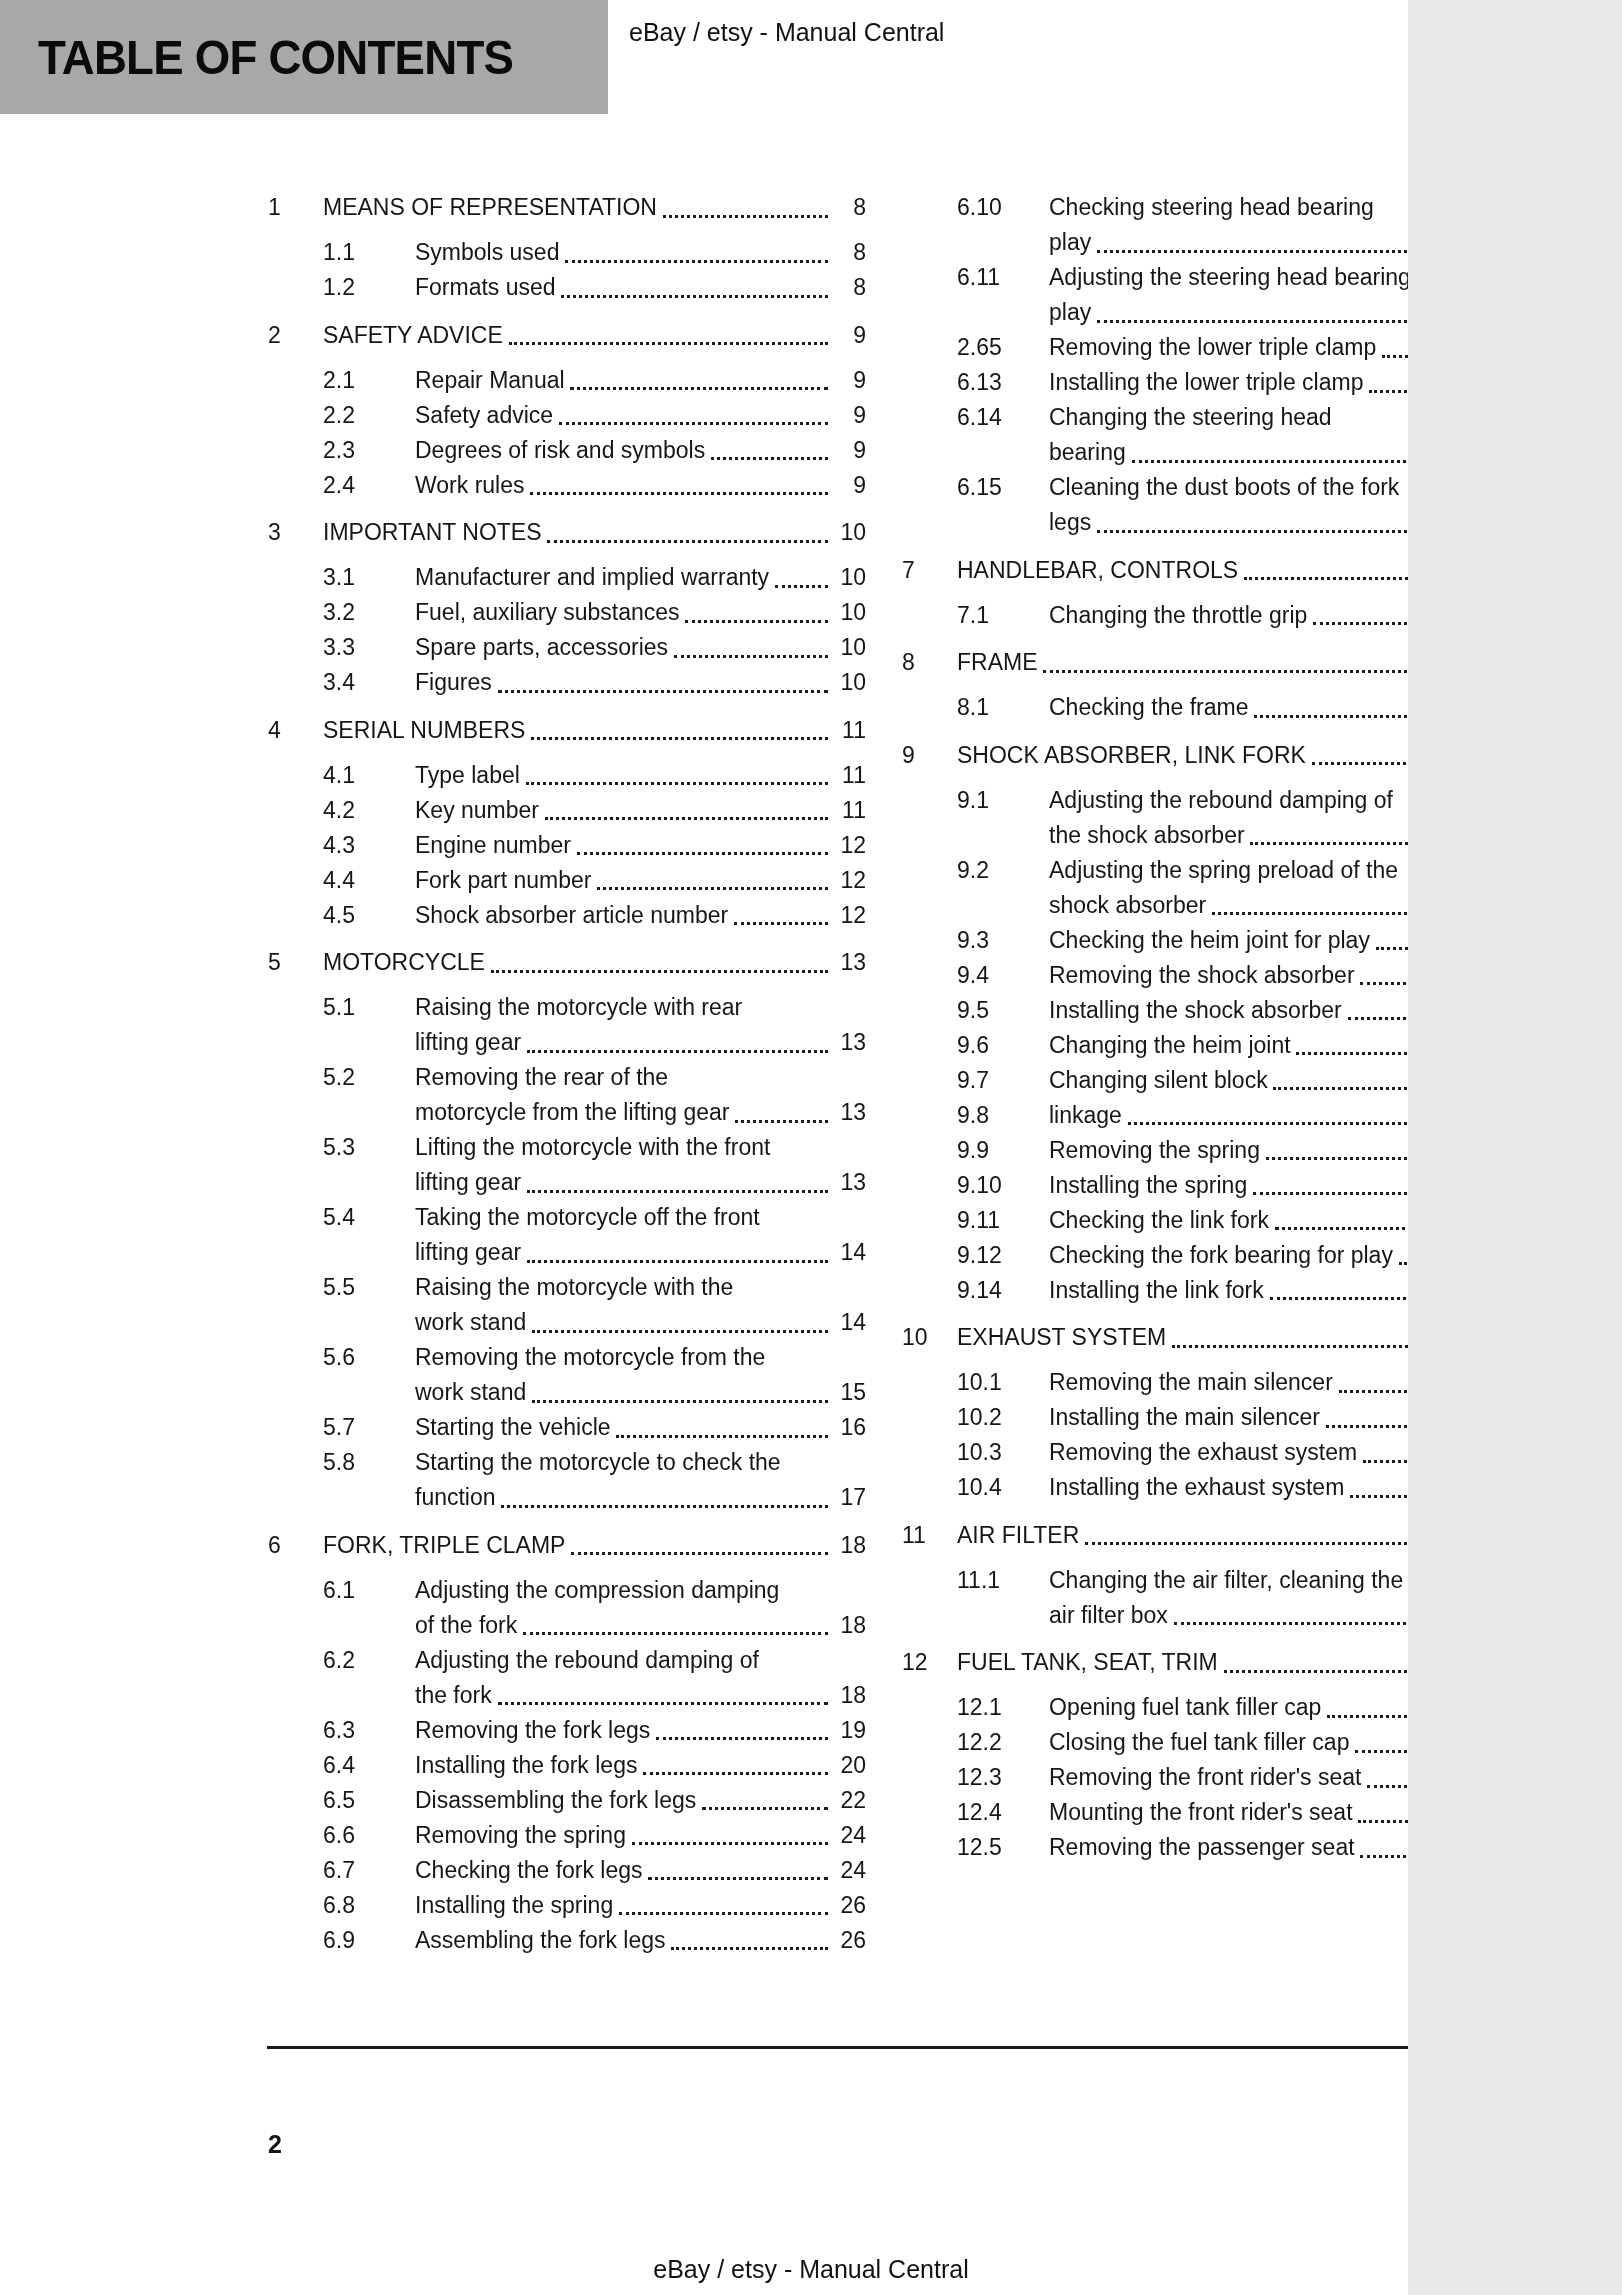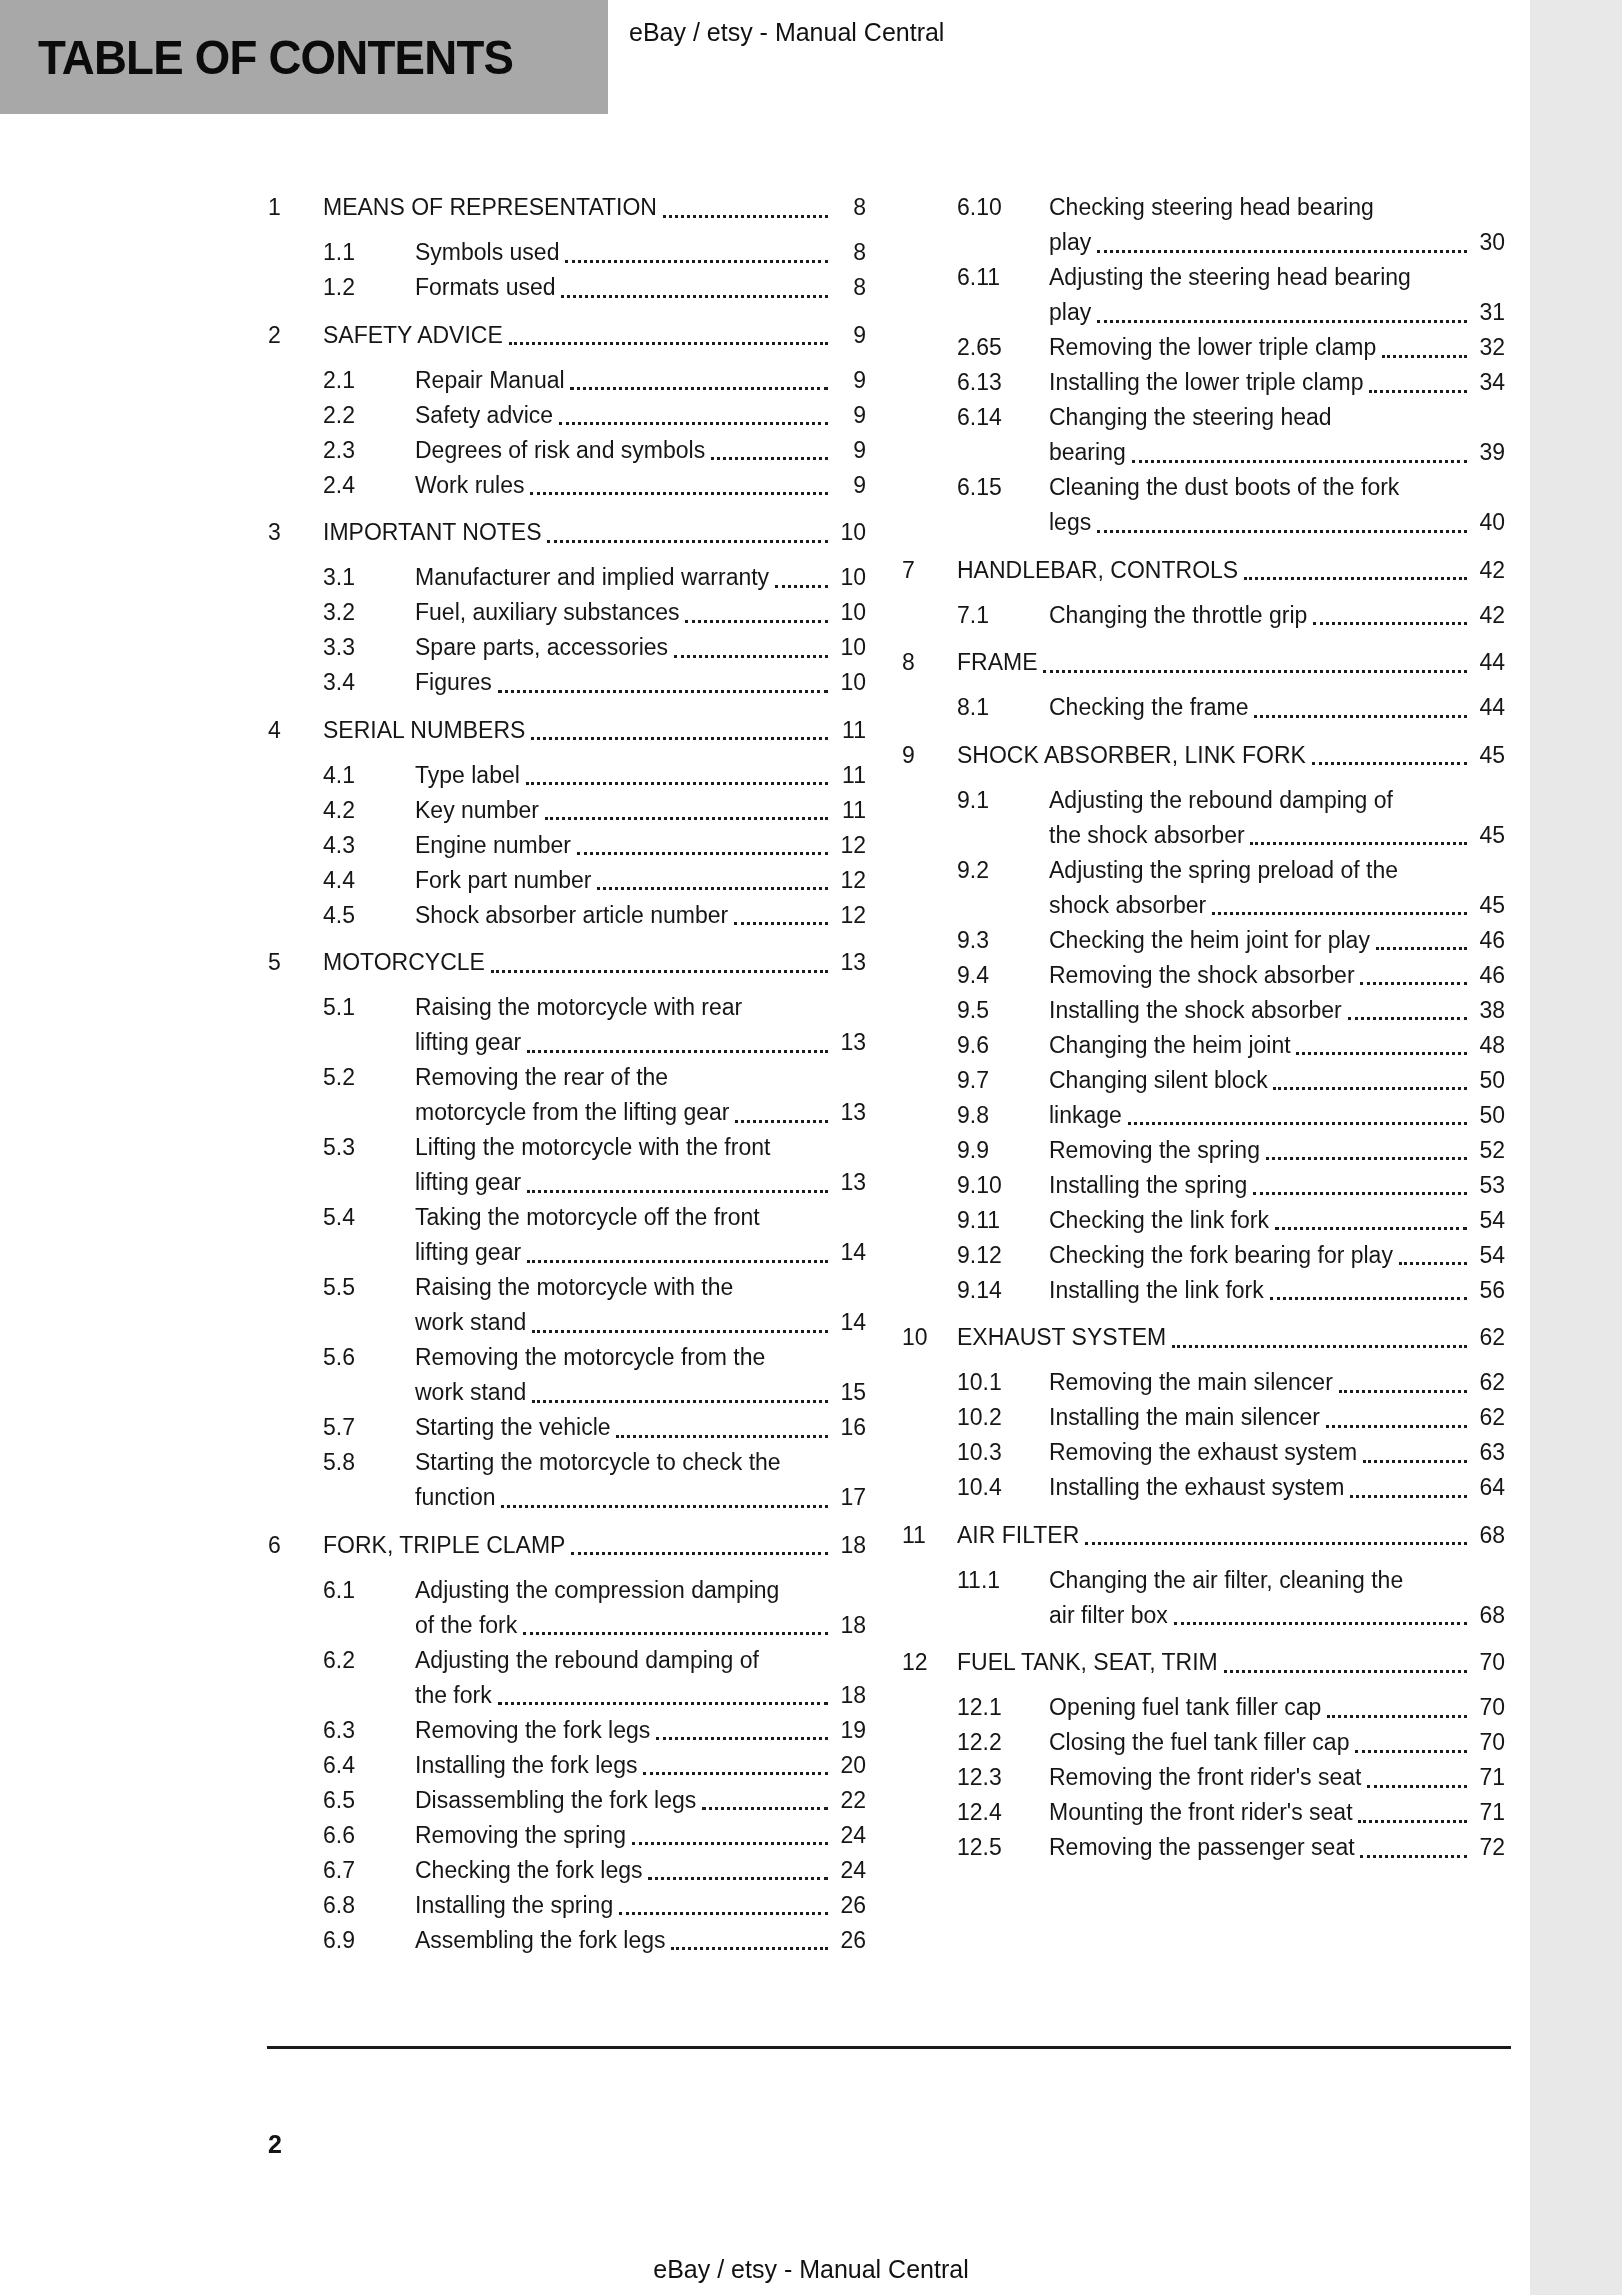--- a/index.html
+++ b/index.html
@@ -1,17 +1,17 @@
 <!DOCTYPE html>
 <html style="font-size:13.3px"><head>
 <meta charset="utf-8">
 <style>
   html,body { margin:0; padding:0; background:#e8e8e8; }
   .page {
-    position:relative; width:1530px; height:2295px;
+    position:relative; width:1408px; height:2295px;
     background:#ffffff; overflow:hidden;
     font-family:"Liberation Sans", sans-serif;
     color:#161616;
   }
   
   .band {
     position:absolute; left:0; top:0; width:608px; height:114px;
     background:#a8a8a8; display:flex; align-items:center;
   }
   .band-title {

